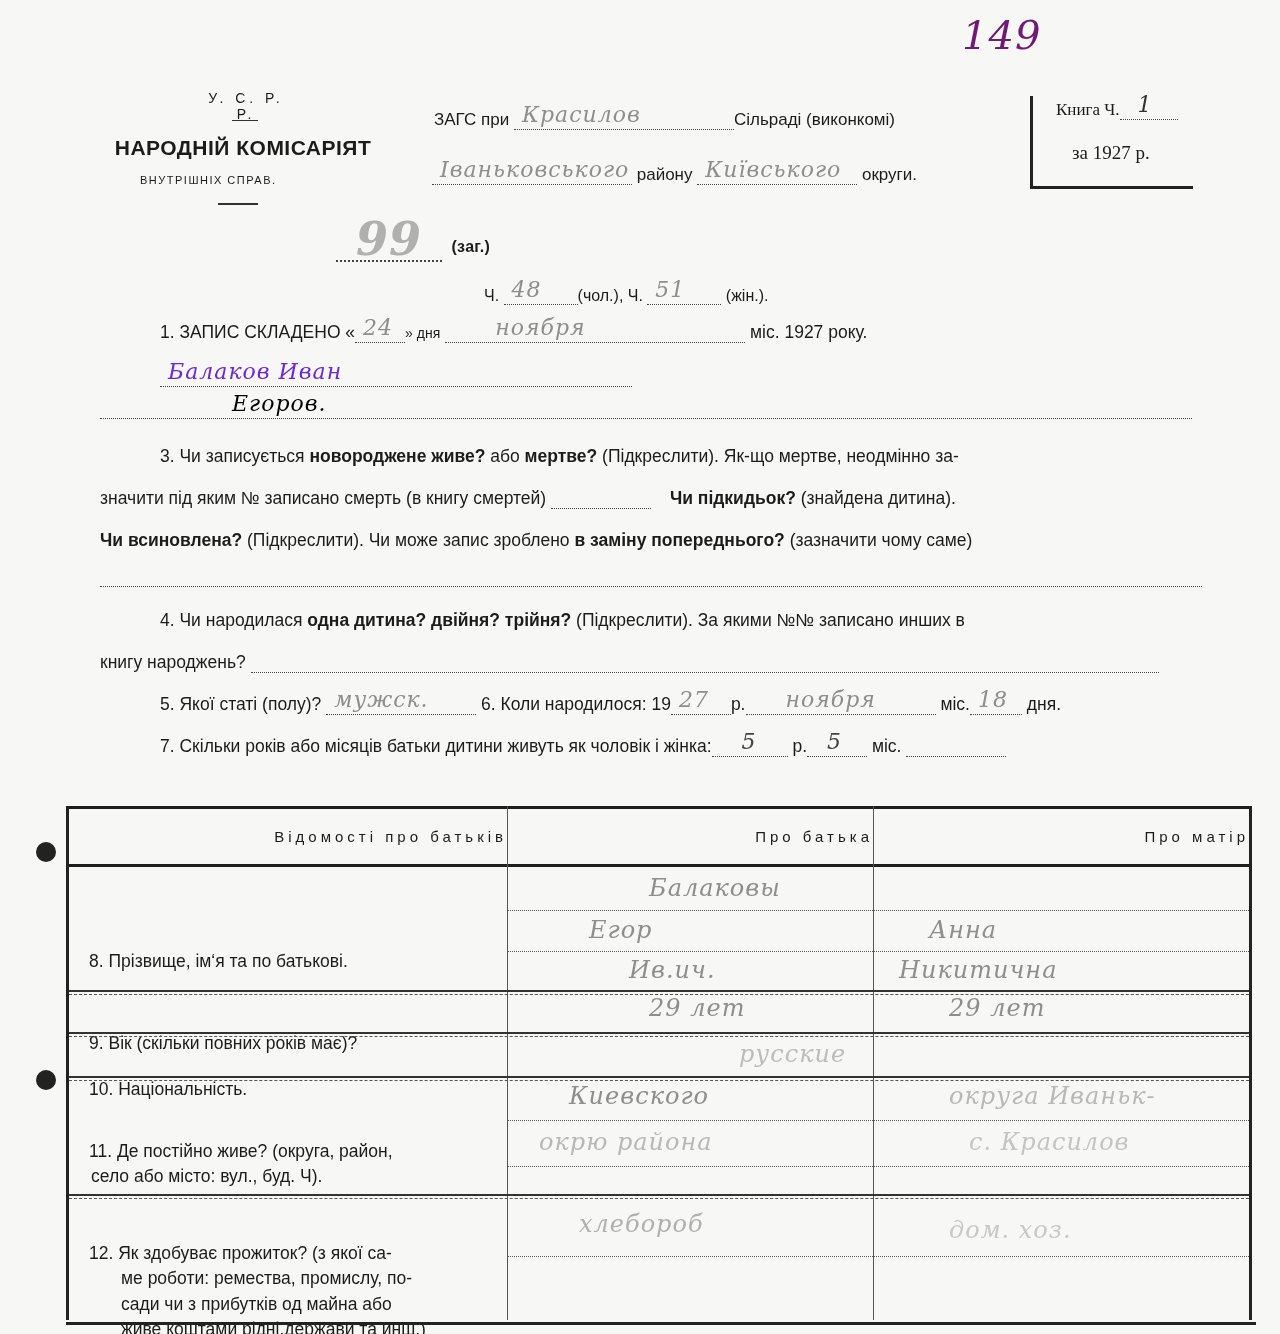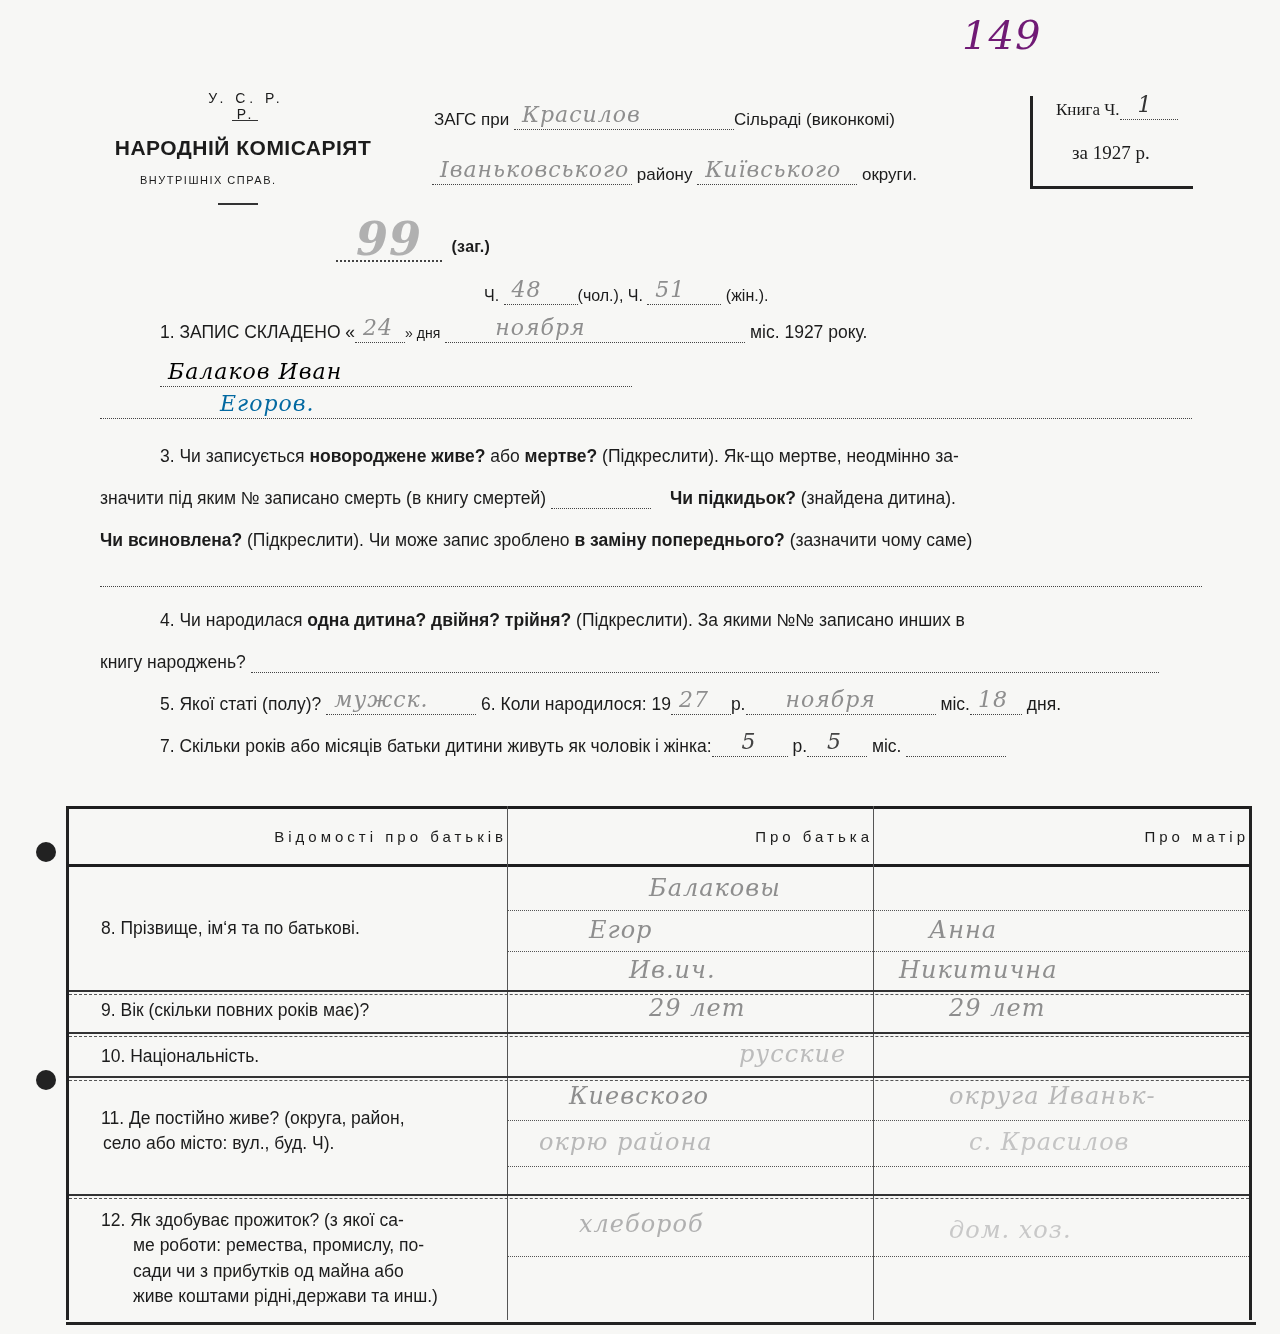--- a/index.html
+++ b/index.html
@@ -54,21 +54,21 @@
 
   
   .tbl { left: 66px; top: 806px; width: 1180px; height: 514px; border-left: 3px solid #222; border-right: 3px solid #222; }
   .hline { position: absolute; left: 0; right: 0; height: 0; }
   .thick { border-top: 3px solid #1e1e1e; }
   .double { border-top: 2px solid #333; }
   .double::after { content: ""; position: absolute; left: 0; right: 0; top: 2px; border-top: 1.5px dashed #555; }
   .vline { position: absolute; top: 0; bottom: 0; border-left: 1.5px solid #555; }
   .dotrow { position: absolute; height: 0; border-top: 1.5px dotted #555; }
   .th { position: absolute; top: 22px; font-size: 15px; letter-spacing: 4px; text-align: right; }
-  .rl { position: absolute; left: 32px; font-size: 17.5px; line-height: 1.45; }
+  .rl { position: absolute; left: 20px; font-size: 17.5px; line-height: 1.45; margin-top: 33px; }
   .cell-fill { position: absolute; font-size: 24px; white-space: nowrap; }
 
   .hole { position: absolute; width: 20px; height: 20px; border-radius: 50%; background: #222; }
   .bottom-line { left: 66px; top: 1322px; width: 1190px; height: 3px; background: #222; }
 </style>
 </head>
 <body>
 
 <div class="abs archive-num hand">149</div>
 
@@ -110,24 +110,24 @@
   <span>(жін.).</span>
 </div>
 
 <div class="abs line print" style="left:160px; top:322px;">
   <span>1. ЗАПИС СКЛАДЕНО «</span><span class="dots" style="width:50px;"><span class="fill hand">24</span></span><span style="font-size:14px;">» дня</span>
   <span class="dots" style="width:300px;"><span class="fill hand" style="left:50px;">ноября</span></span>
   <span>міс. 1927 року.</span>
 </div>
 
 <div class="abs line print" style="left:160px; top:366px;">
-  <span class="dots" style="width:472px;"><span class="fill hand" style="color:#000000;">Балаков   Иван</span></span>
+  <span class="dots" style="width:472px;"><span class="fill hand" style="color:#6d28d9;">Балаков   Иван</span></span>
 </div>
 <div class="abs full-dots" style="left:100px; top:392px; width:1092px; height:26px;">
-  <span class="fill hand" style="left:120px; color:#0369a1;">Егоров.</span>
+  <span class="fill hand" style="left:132px; color:#000000;">Егоров.</span>
 </div>
 
 <div class="abs line print" style="left:160px; top:446px;">
   <span>3. Чи записується </span><span class="b">новороджене живе?</span><span> або </span><span class="b">мертве?</span><span> (Підкреслити). Як-що мертве, неодмінно за-</span>
 </div>
 <div class="abs line print" style="left:100px; top:488px;">
   <span>значити під яким № записано смерть (в книгу смертей)</span>
   <span class="dots" style="width:100px;"></span>
   <span class="b" style="margin-left:14px;">Чи підкидьок?</span><span> (знайдена дитина).</span>
 </div>

